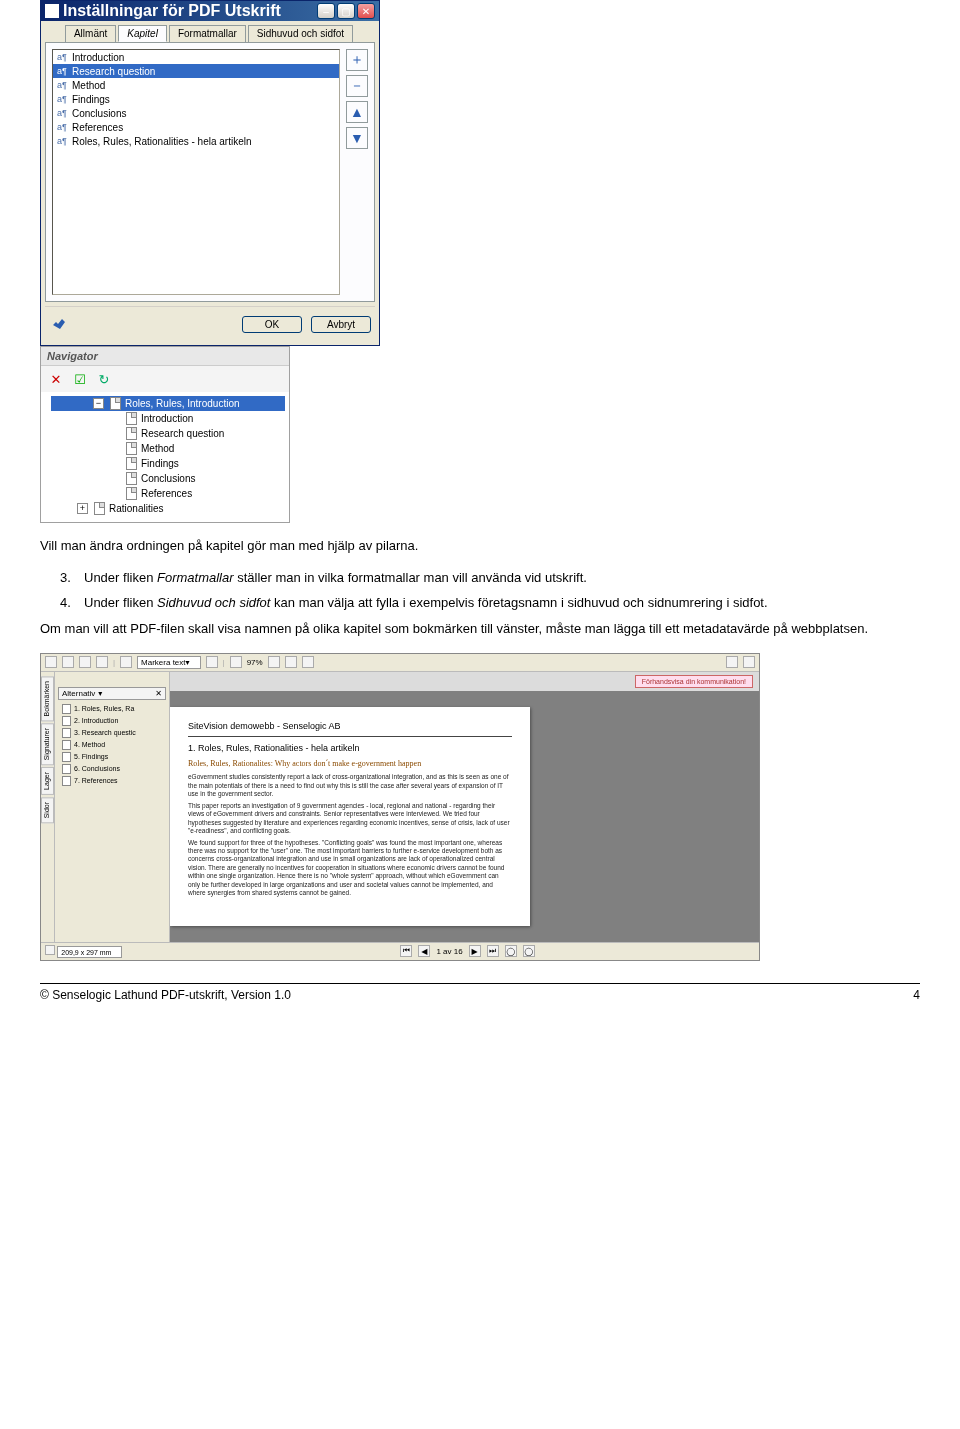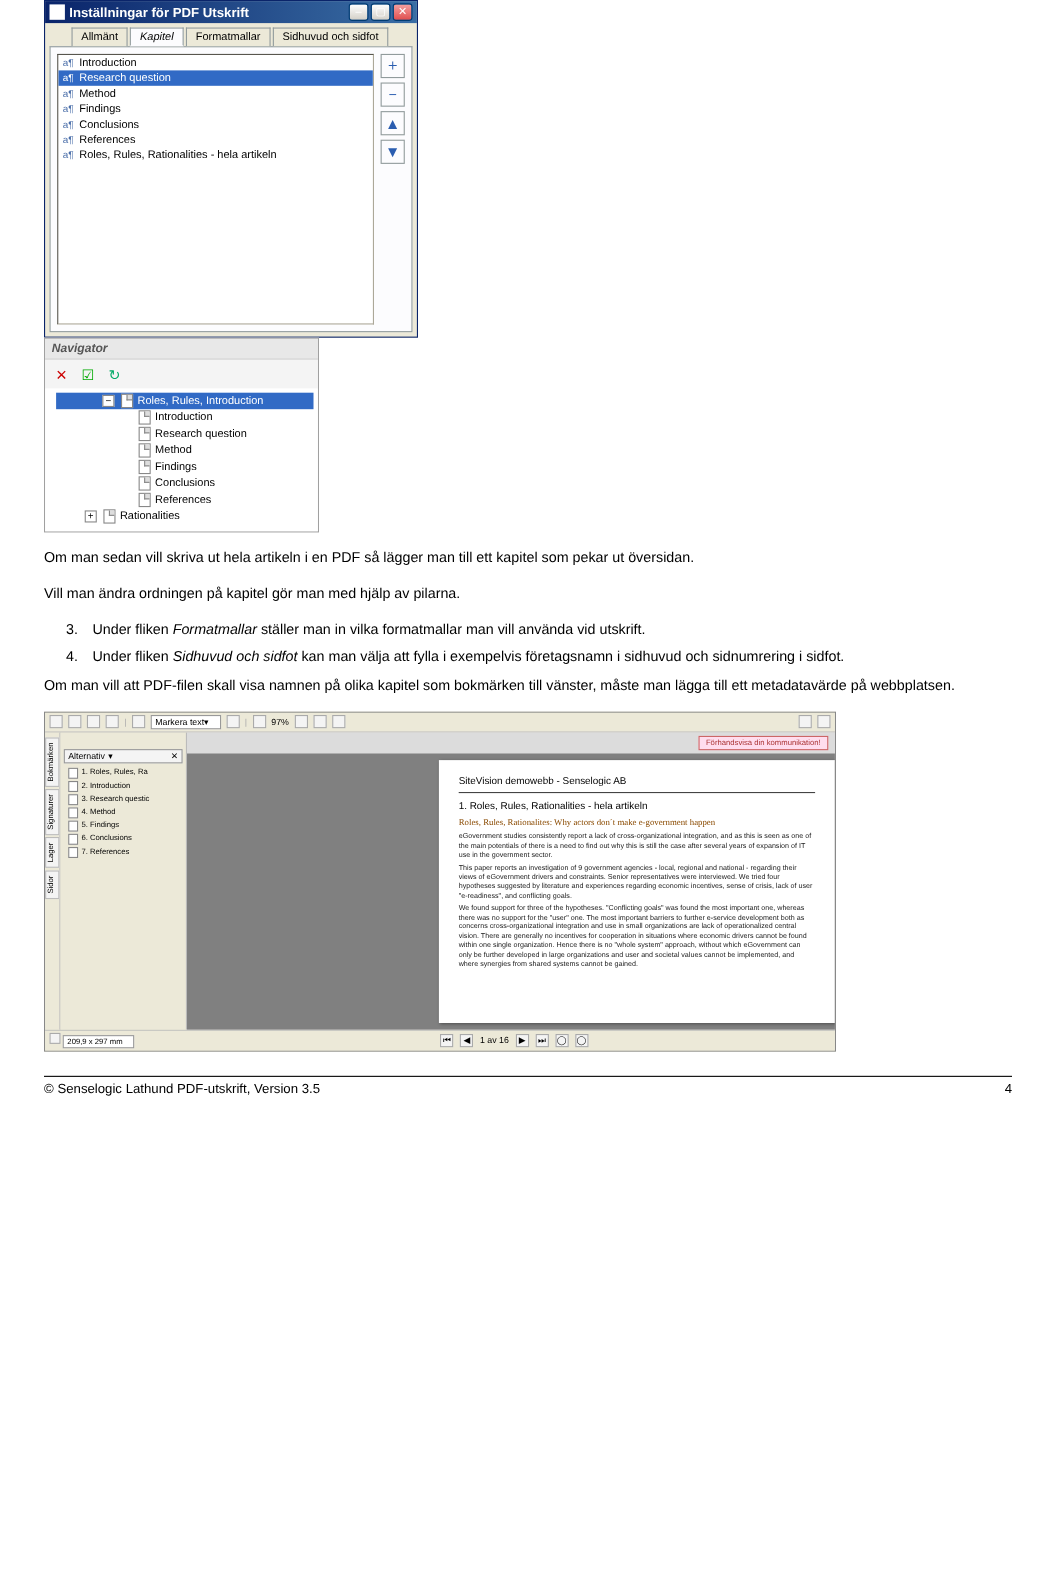--- a/index.html
+++ b/index.html
@@ -29,21 +29,21 @@
     color: #fff;
     padding: 2px 4px;
     height: 20px;
   }
   .dlg-titlebar .app-icon {
     width: 14px; height: 14px;
     background: #fff;
     margin-right: 4px;
     display: inline-block;
   }
-  .dlg-title { flex: 1; font-weight: bold; font-size: 12px; }
+  .dlg-title { flex: 1; font-weight: bold; font-size: 16px; }
   .dlg-winbtns { display:flex; gap:2px; }
   .dlg-winbtn {
     width: 18px; height: 16px;
     background: linear-gradient(#fff,#d4d0c8);
     border: 1px solid #003c74;
     border-radius: 3px;
     display:flex;align-items:center;justify-content:center;
     font-size:10px;
     cursor:pointer;
   }
@@ -274,22 +274,22 @@
   .sv-preview-top {
     text-align:right;padding:3px 6px;background:#dcdcdc;
   }
   .sv-preview-btn {
     display:inline-block;border:1px solid #c66;
     background:#fde;color:#a33;font-size:7px;
     padding:2px 6px;
   }
   .sv-doc-area {
     flex:1;background:#808080;
-    display:flex;justify-content:flex-end;
-    padding:6px 0;
+    display:flex;justify-content:flex-start;
+    padding:16px 0;
     overflow:hidden;
   }
   .sv-doc {
     width:360px;background:#fff;
     padding:10px 18px;
     font-size:7px;
     line-height:1.3;
     box-shadow:1px 1px 3px rgba(0,0,0,.4);
   }
   .sv-doc-h1 { font-size:9px;margin:4px 0;border-bottom:1px solid #444;padding-bottom:4px; }
@@ -375,20 +375,31 @@
               <span>Roles, Rules, Rationalities - hela artikeln</span>
             </div>
         </div>
         <div class="side-btns">
           <div class="side-btn">＋</div>
           <div class="side-btn">－</div>
           <div class="side-btn">▲</div>
           <div class="side-btn">▼</div>
         </div>
       </div>
+      <div class="dlg-footer">
+        <span class="hand-icon">
+          <svg width="22" height="22" viewBox="0 0 22 22">
+              <path d="M4 12 L7 9 L9 11 L13 6 L16 9 L11 16 Z" fill="#2a5db0"></path>
+            </svg>
+        </span>
+        <div>
+          <button class="dlg-btn">OK</button>
+          <button class="dlg-btn">Avbryt</button>
+        </div>
+      </div>
     </div>
   </div>
 
 
   <div class="navigator">
     <div class="nav-title">Navigator</div>
     <div class="nav-toolbar">
       <span class="nav-tb-btn" style="color:#c00">✕</span>
       <span class="nav-tb-btn" style="color:#0a0">☑</span>
       <span class="nav-tb-btn" style="color:#0a6">↻</span>
@@ -430,21 +441,20 @@
           <span>References</span>
         </div>
       <div class="tree-row" style="padding-left:26px">
         <span class="tree-exp">+</span>
         <span class="page-icon"></span>
         <span>Rationalities</span>
       </div>
     </div>
   </div>
 
-  <p class="body-text">Om man sedan vill skriva ut hela artikeln i en PDF så lägger man till ett kapitel som pekar ut översidan.</p>
   <p class="body-text">Vill man ändra ordningen på kapitel gör man med hjälp av pilarna.</p>
 
   <div class="list-item">
     <span class="list-num">3.</span>
     <span class="list-body"><span>Under fliken </span><em>Formatmallar</em><span> ställer man in vilka formatmallar man vill använda vid utskrift.</span></span>
   </div>
   <div class="list-item">
     <span class="list-num">4.</span>
     <span class="list-body"><span>Under fliken </span><em>Sidhuvud och sidfot</em><span> kan man välja att fylla i exempelvis företagsnamn i sidhuvud och sidnumrering i sidfot.</span></span>
   </div>
@@ -538,17 +548,17 @@
         <span>1 av 16</span>
         <span class="sv-pg-btn">▶</span>
         <span class="sv-pg-btn">⏭</span>
         <span class="sv-pg-btn">◯</span>
         <span class="sv-pg-btn">◯</span>
       </div>
     </div>
   </div>
 
   <div class="doc-footer">
-    <span>© Senselogic Lathund PDF-utskrift, Version 3.5</span>
+    <span>© Senselogic Lathund PDF-utskrift, Version 1.0</span>
     <span>4</span>
   </div>
 
 </div>
 
 </body></html>

